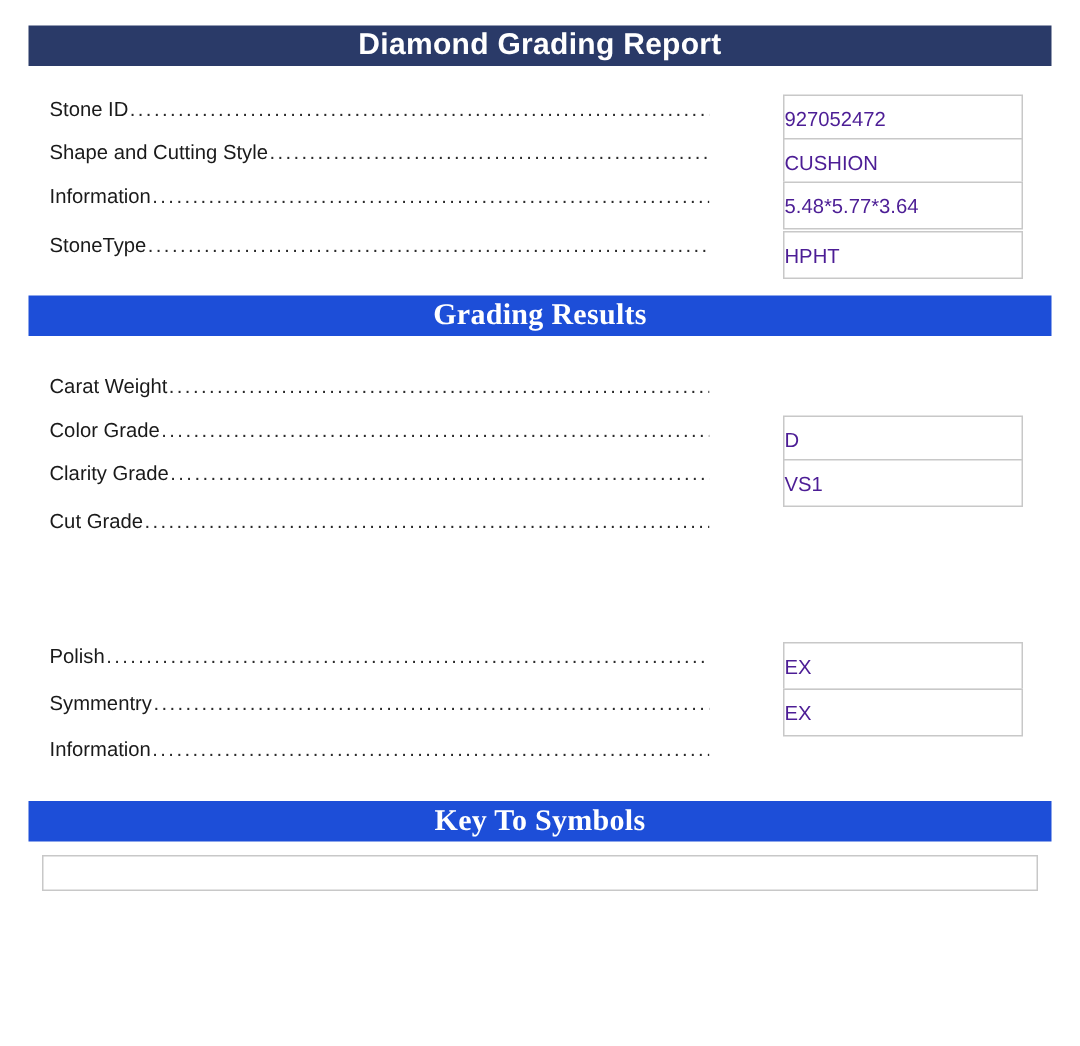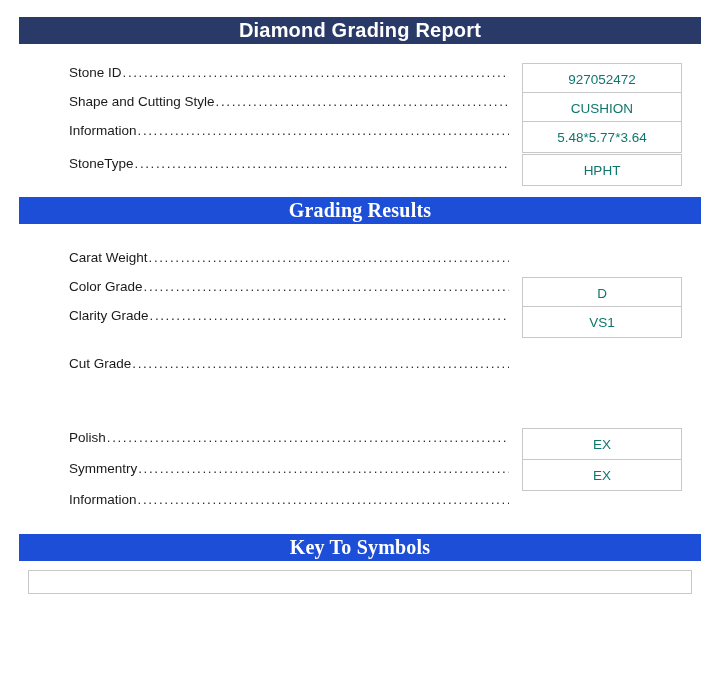--- a/index.html
+++ b/index.html
@@ -56,21 +56,20 @@
   .row-label-wrap {
     position: absolute;
     left: 0;
     top: 0;
     width: 440px;
     height: 20px;
     display: flex;
     align-items: baseline;
     overflow: hidden;
     white-space: nowrap;
-    margin-left: 36px;
   }
   .row-label {
     font-size: 13.5px;
     color: #1a1a1a;
     flex: 0 0 auto;
   }
   .leader {
     flex: 1 1 auto;
     overflow: hidden;
     font-size: 13.5px;
@@ -83,23 +82,23 @@
     position: absolute;
     left: 489px;
     top: -2px;
     width: 160px;
     height: 32px;
     box-sizing: border-box;
     border: 1px solid #c8c8c8;
     background: #ffffff;
     display: flex;
     align-items: center;
-    justify-content: center;
+    justify-content: flex-start;
     font-size: 13.5px;
-    color: #0f766e;
+    color: #4c1d95;
   }
 
   
   .key-field {
     position: absolute;
     left: 28px;
     top: 570px;
     width: 664px;
     height: 24px;
     box-sizing: border-box;
@@ -180,21 +179,21 @@
   <div class="row" style="top:308px;">
     <div class="row-label-wrap">
       <span class="row-label">Clarity Grade</span>
       <span class="leader">..........................................................................................................</span>
     </div>
     <div class="value-box">
       <span>VS1</span>
     </div>
   </div>
 
-  <div class="row" style="top:356px;">
+  <div class="row" style="top:340px;">
     <div class="row-label-wrap">
       <span class="row-label">Cut Grade</span>
       <span class="leader">..........................................................................................................</span>
     </div>
   </div>
 
 
   <div class="row" style="top:430px;">
     <div class="row-label-wrap">
       <span class="row-label">Polish</span>

